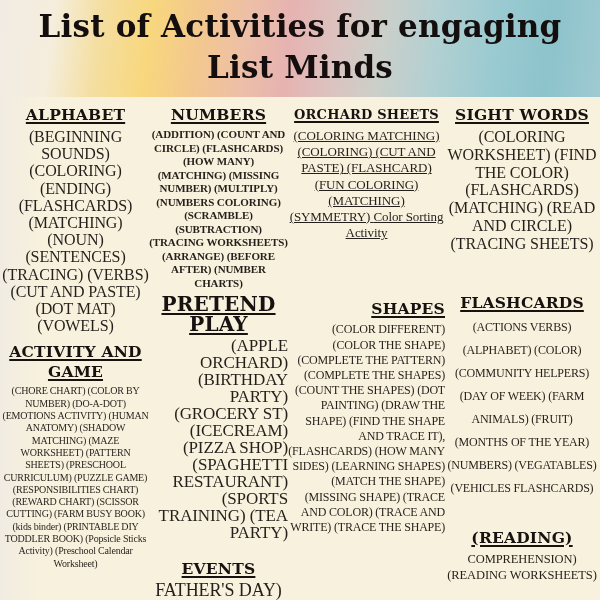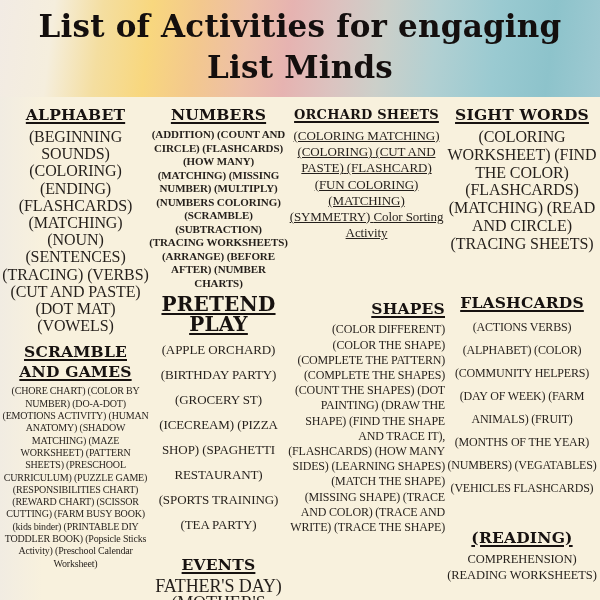--- a/index.html
+++ b/index.html
@@ -38,21 +38,21 @@
   .items{letter-spacing:-0.1px;}
   .item{color:#241f1b;}
 
   
   [data-name="section-alphabet"] .items{font-size:16px;line-height:17.2px;}
   [data-name="section-activity-and-games"]{margin-top:8px;}
   [data-name="section-activity-and-games"] .items{font-size:10px;line-height:12.3px;letter-spacing:-0.2px;}
   [data-name="section-numbers"] .items{font-size:11px;line-height:13.5px;font-weight:bold;}
   [data-name="section-pretend-play"]{margin-top:4px;}
   [data-name="section-pretend-play"] .heading{font-size:20px;}
-  [data-name="section-pretend-play"] .items{font-size:13px;line-height:25px;}
+  [data-name="section-pretend-play"] .items{font-size:17px;line-height:17px;text-align:right;}
   [data-name="section-events"]{margin-top:18px;}
   [data-name="section-events"] .items{font-size:18px;line-height:17px;}
   [data-name="section-coloring-sheets"] .heading{font-size:13px;}
   [data-name="section-coloring-sheets"] .items{font-size:13px;line-height:16.2px;text-decoration:underline;}
   [data-name="section-shapes"]{margin-top:58px;text-align:right;}
   [data-name="section-shapes"] .items{font-size:12px;line-height:15.2px;letter-spacing:-0.2px;}
   [data-name="section-sight-words"] .items{font-size:16px;line-height:17.8px;}
   [data-name="section-flashcards"]{margin-top:40px;}
   [data-name="section-flashcards"] .items{font-size:12px;line-height:23px;letter-spacing:-0.2px;}
   [data-name="section-reading"]{margin-top:28px;}
@@ -68,21 +68,21 @@
       <div data-name="title-line-2">List Minds</div>
     </div>
   </div>
   <div class="columns" data-name="activity-columns">
     <div class="column" data-name="column-1">
         <div class="section" data-name="section-alphabet">
           <div class="heading" data-name="section-heading">ALPHABET</div>
           <div class="items" data-name="section-items"><span class="item" data-name="activity-item">(BEGINNING SOUNDS)</span> <span class="item" data-name="activity-item">(COLORING)</span> <span class="item" data-name="activity-item">(ENDING)</span> <span class="item" data-name="activity-item">(FLASHCARDS)</span> <span class="item" data-name="activity-item">(MATCHING)</span> <span class="item" data-name="activity-item">(NOUN)</span> <span class="item" data-name="activity-item">(SENTENCES)</span> <span class="item" data-name="activity-item">(TRACING)</span> <span class="item" data-name="activity-item">(VERBS)</span> <span class="item" data-name="activity-item">(CUT AND PASTE)</span> <span class="item" data-name="activity-item">(DOT MAT)</span> <span class="item" data-name="activity-item">(VOWELS)</span></div>
         </div>
         <div class="section" data-name="section-activity-and-games">
-          <div class="heading" data-name="section-heading">SCRAMBLE AND GAMES</div>
+          <div class="heading" data-name="section-heading">ACTIVITY AND GAME</div>
           <div class="items" data-name="section-items"><span class="item" data-name="activity-item">(CHORE CHART)</span> <span class="item" data-name="activity-item">(COLOR BY NUMBER)</span> <span class="item" data-name="activity-item">(DO-A-DOT)</span> <span class="item" data-name="activity-item">(EMOTIONS ACTIVITY)</span> <span class="item" data-name="activity-item">(HUMAN ANATOMY)</span> <span class="item" data-name="activity-item">(SHADOW MATCHING)</span> <span class="item" data-name="activity-item">(MAZE WORKSHEET)</span> <span class="item" data-name="activity-item">(PATTERN SHEETS)</span> <span class="item" data-name="activity-item">(PRESCHOOL CURRICULUM)</span> <span class="item" data-name="activity-item">(PUZZLE GAME)</span> <span class="item" data-name="activity-item">(RESPONSIBILITIES CHART)</span> <span class="item" data-name="activity-item">(REWARD CHART)</span> <span class="item" data-name="activity-item">(SCISSOR CUTTING)</span> <span class="item" data-name="activity-item">(FARM BUSY BOOK)</span> <span class="item" data-name="activity-item">(kids binder)</span> <span class="item" data-name="activity-item">(PRINTABLE DIY TODDLER BOOK)</span> <span class="item" data-name="activity-item">(Popsicle Sticks Activity)</span> <span class="item" data-name="activity-item">(Preschool Calendar Worksheet)</span></div>
         </div>
       </div>
     <div class="column" data-name="column-2">
         <div class="section" data-name="section-numbers">
           <div class="heading" data-name="section-heading">NUMBERS</div>
           <div class="items" data-name="section-items"><span class="item" data-name="activity-item">(ADDITION)</span> <span class="item" data-name="activity-item">(COUNT AND CIRCLE)</span> <span class="item" data-name="activity-item">(FLASHCARDS)</span> <span class="item" data-name="activity-item">(HOW MANY)</span> <span class="item" data-name="activity-item">(MATCHING)</span> <span class="item" data-name="activity-item">(MISSING NUMBER)</span> <span class="item" data-name="activity-item">(MULTIPLY)</span> <span class="item" data-name="activity-item">(NUMBERS COLORING)</span> <span class="item" data-name="activity-item">(SCRAMBLE)</span> <span class="item" data-name="activity-item">(SUBTRACTION)</span> <span class="item" data-name="activity-item">(TRACING WORKSHEETS)</span> <span class="item" data-name="activity-item">(ARRANGE)</span> <span class="item" data-name="activity-item">(BEFORE AFTER)</span> <span class="item" data-name="activity-item">(NUMBER CHARTS)</span></div>
         </div>
         <div class="section" data-name="section-pretend-play">
           <div class="heading" data-name="section-heading">PRETEND PLAY</div>

